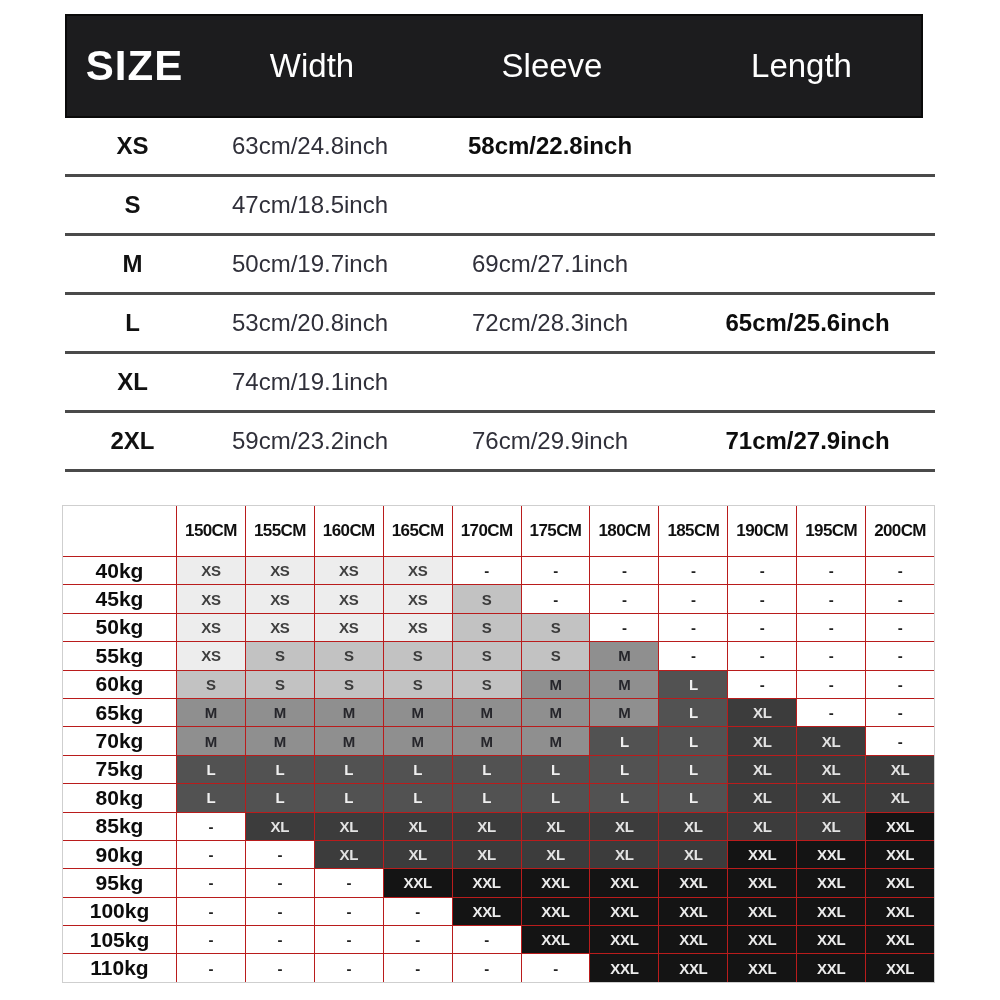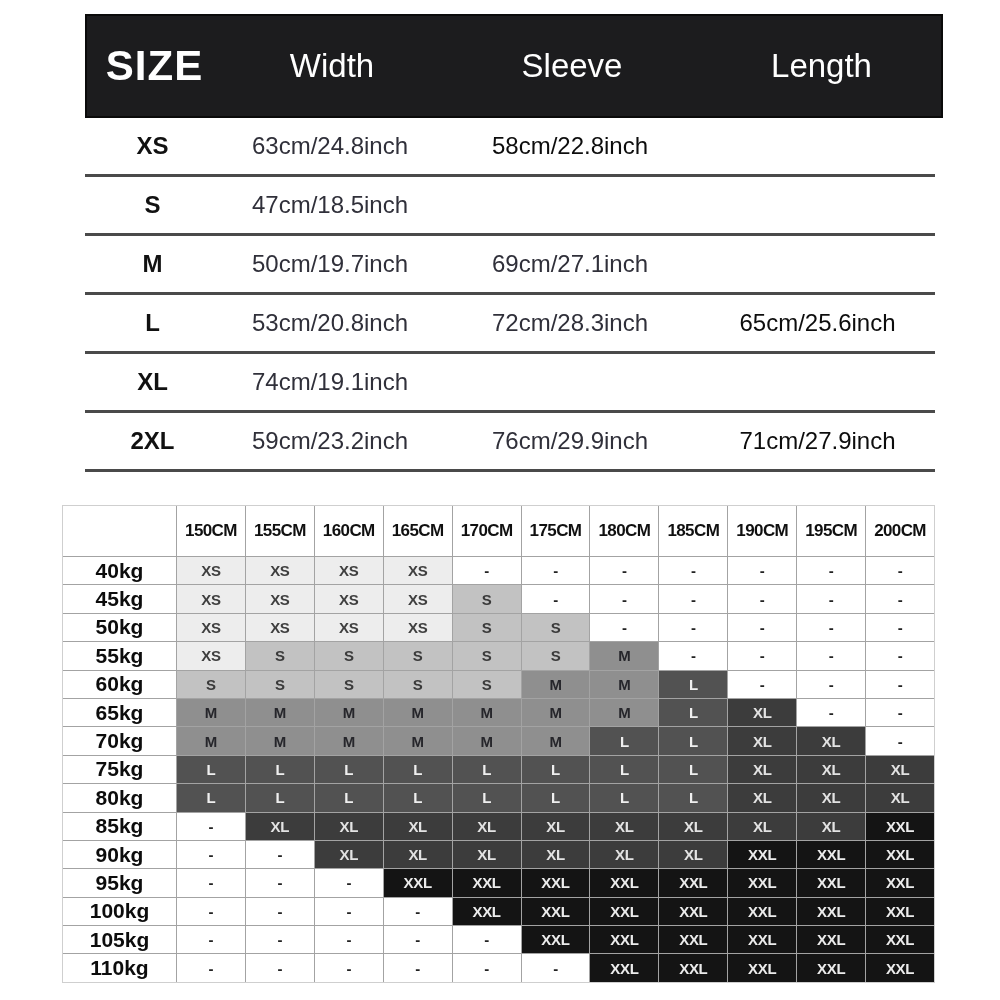--- a/index.html
+++ b/index.html
@@ -3,38 +3,38 @@
 <meta charset="utf-8">
 <style>
   * { box-sizing: border-box; margin: 0; padding: 0; }
   html, body { width: 1000px; height: 1000px; background: #ffffff; }
   body { font-family: "Liberation Sans", sans-serif; position: relative; }
 
   .page { position: absolute; inset: 0; background: #fff; }
 
   
   .measure { position: absolute; left: 65px; top: 14px; width: 870px; }
-  .mt-grid { display: grid; grid-template-columns: 135px 220px 260px 1fr; align-items: center; margin-left: 20px; }
+  .mt-grid { display: grid; grid-template-columns: 135px 220px 260px 1fr; align-items: center; }
   .mt-head {
     width: 858px; height: 104px;
     background: #1c1c1e; border: 2px solid #0a0a0a;
     color: #ffffff;
   }
   .mt-head .h-size { font-size: 42px; font-weight: 600; letter-spacing: 1px; text-align: center; }
   .mt-head .h-col  { font-size: 33px; font-weight: 400; text-align: center; }
   .mt-row { height: 59px; border-bottom: 3px solid #4a4a4a; }
   .mt-cell { text-align: center; white-space: nowrap; }
   .mt-size   { font-size: 24px; font-weight: 700; color: #111111; }
   .mt-width, .mt-length { font-size: 24px; font-weight: 400; color: #30303a; }
-  .mt-sleeve { font-size: 24px; font-weight: 400; color: #0d0d0d; }
+  .mt-sleeve { font-size: 24px; font-weight: 700; color: #0d0d0d; }
 
   
   .fit {
     position: absolute; left: 62px; top: 505px; width: 873px;
-    background: #a3a3a3; border: 1px solid #cfcfcf;
+    background: #b91c1c; border: 1px solid #cfcfcf;
     display: grid;
     grid-template-columns: 113px repeat(11, 1fr);
     grid-template-rows: 50px repeat(15, 27.4px);
     gap: 1px;
     text-align: center;
   }
   .fit .cell { background: #ffffff; display: flex; align-items: center; justify-content: center; overflow: hidden; }
   .fit .hcell { font-size: 17px; font-weight: 700; letter-spacing: -0.6px; color: #101010; }
   .fit .wcell { font-size: 21px; font-weight: 700; color: #0c0c0c; }
   .fit .sz    { font-size: 15px; font-weight: 600; letter-spacing: -0.3px; }

